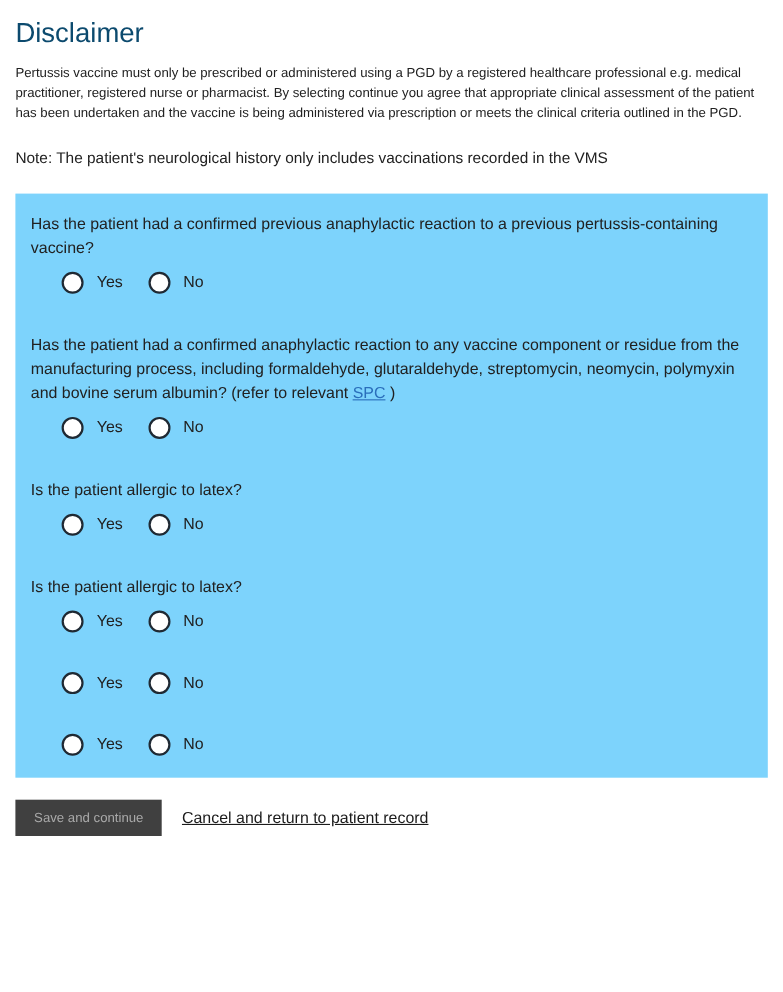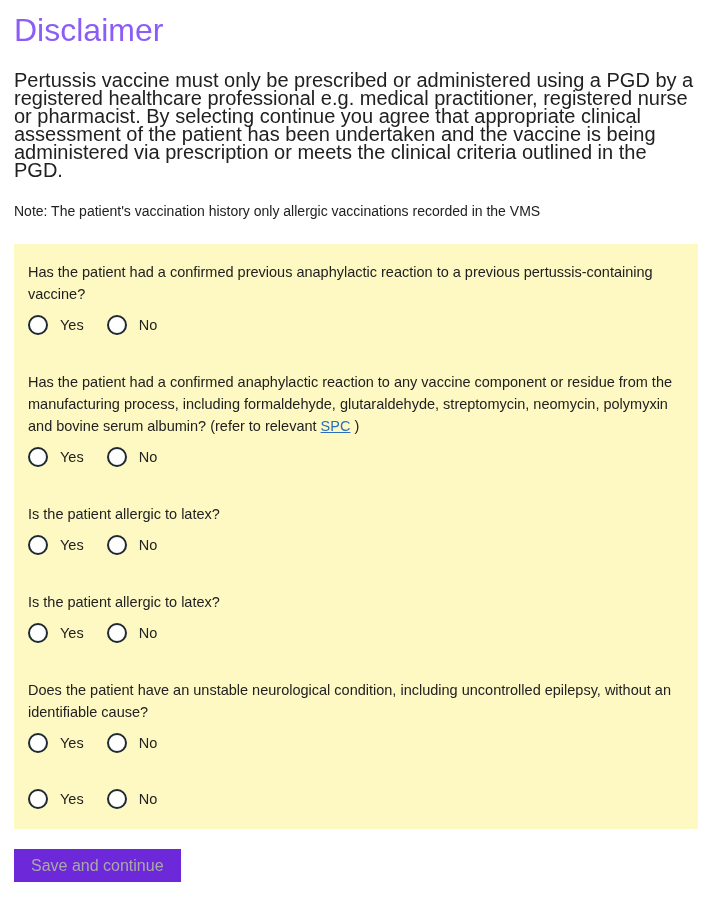--- a/index.html
+++ b/index.html
@@ -12,58 +12,59 @@
     width: 712px;
     min-height: 902px;
     font-family: "Liberation Sans", sans-serif;
     color: #212121;
   }
   .page {
     padding: 0 14px;
   }
   .page-title {
     margin: 16px 0 0 0;
-    font-size: 32px;
+    font-size: 25px;
     font-weight: 400;
-    color: #8b5cf6;
+    color: #0c4a6e;
     line-height: 28px;
   }
   .intro-paragraph {
-    margin: 27px 0 0 0;
-    font-size: 20px;
+    margin: 13px 0 0 0;
+    font-size: 12px;
     line-height: 18px;
   }
   .note-paragraph {
     margin: 23px 0 0 0;
     font-size: 14px;
     line-height: 18px;
   }
   .questions-panel {
     margin-top: 24px;
-    background: #fef9c3;
+    background: #7dd3fc;
     padding: 17px 14px 20px 14px;
   }
   .question-group {
     margin-bottom: 36px;
   }
   .question-group:last-child {
     margin-bottom: 0;
   }
   .question-text {
     font-size: 14.5px;
     line-height: 22px;
   }
   .q-link {
     color: #2a6ebb;
   }
   .radio-row {
     margin-top: 10px;
     display: flex;
     align-items: flex-end;
     gap: 23px;
+    margin-left: 28px;
   }
   .radio-option {
     display: flex;
     align-items: center;
     cursor: pointer;
   }
   .radio-circle {
     width: 20px;
     height: 20px;
     border: 2px solid #1f2933;
@@ -77,23 +78,23 @@
     line-height: 20px;
   }
   .actions-row {
     margin-top: 20px;
     padding-bottom: 26px;
     display: flex;
     align-items: center;
   }
   .save-button {
     font-family: "Liberation Sans", sans-serif;
-    font-size: 16px;
+    font-size: 12px;
     color: #a9a9a9;
-    background: #6d28d9;
+    background: #404040;
     border: none;
     padding: 0 17px;
     height: 33px;
     line-height: 33px;
     cursor: not-allowed;
   }
   .cancel-link {
     margin-left: 18px;
     font-size: 14.5px;
     color: #1b1b1b;
@@ -102,21 +103,21 @@
 </style>
 </head>
 <body>
 
 <div class="page">
 
   <h1 class="page-title">Disclaimer</h1>
 
   <p class="intro-paragraph">Pertussis vaccine must only be prescribed or administered using a PGD by a registered healthcare professional e.g. medical practitioner, registered nurse or pharmacist. By selecting continue you agree that appropriate clinical assessment of the patient has been undertaken and the vaccine is being administered via prescription or meets the clinical criteria outlined in the PGD.</p>
 
-  <p class="note-paragraph">Note: The patient's vaccination history only allergic vaccinations recorded in the VMS</p>
+  <p class="note-paragraph">Note: The patient's neurological history only includes vaccinations recorded in the VMS</p>
 
   <section class="questions-panel">
   <div class="question-group">
     <div class="question-text">Has the patient had a confirmed previous anaphylactic reaction to a previous pertussis-containing vaccine?</div>
     <div class="radio-row">
           <label class="radio-option">
             <span class="radio-circle"></span>
             <span class="radio-label">Yes</span>
           </label>
           <label class="radio-option">
@@ -162,21 +163,20 @@
             <span class="radio-label">Yes</span>
           </label>
           <label class="radio-option">
             <span class="radio-circle"></span>
             <span class="radio-label">No</span>
           </label>
         </div>
   </div>
 
   <div class="question-group">
-    <div class="question-text">Does the patient have an unstable neurological condition, including uncontrolled epilepsy, without an identifiable cause?</div>
     <div class="radio-row">
           <label class="radio-option">
             <span class="radio-circle"></span>
             <span class="radio-label">Yes</span>
           </label>
           <label class="radio-option">
             <span class="radio-circle"></span>
             <span class="radio-label">No</span>
           </label>
         </div>
@@ -191,15 +191,16 @@
           <label class="radio-option">
             <span class="radio-circle"></span>
             <span class="radio-label">No</span>
           </label>
         </div>
   </div>
 </section>
 
   <div class="actions-row">
     <button class="save-button" disabled="">Save and continue</button>
+    <a href="#" class="cancel-link">Cancel and return to patient record</a>
   </div>
 
 </div>
 
 </body></html>

